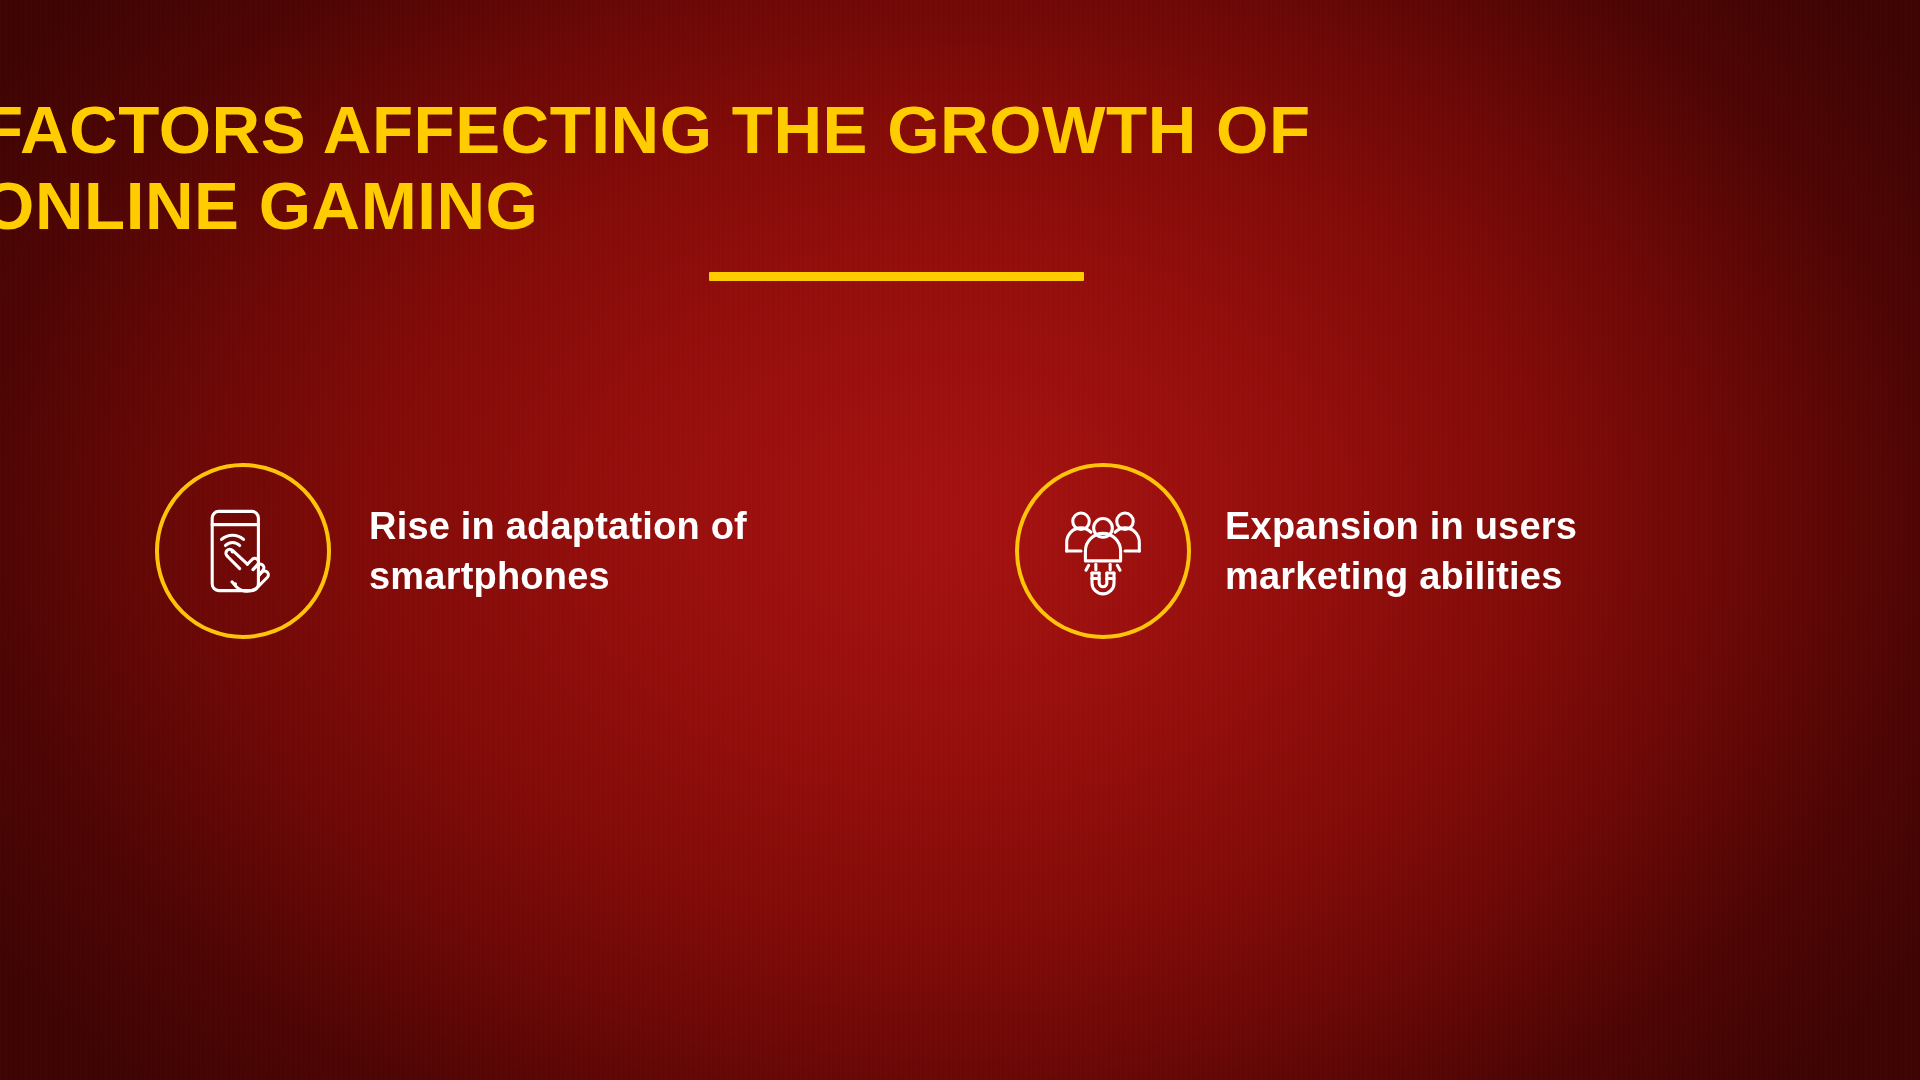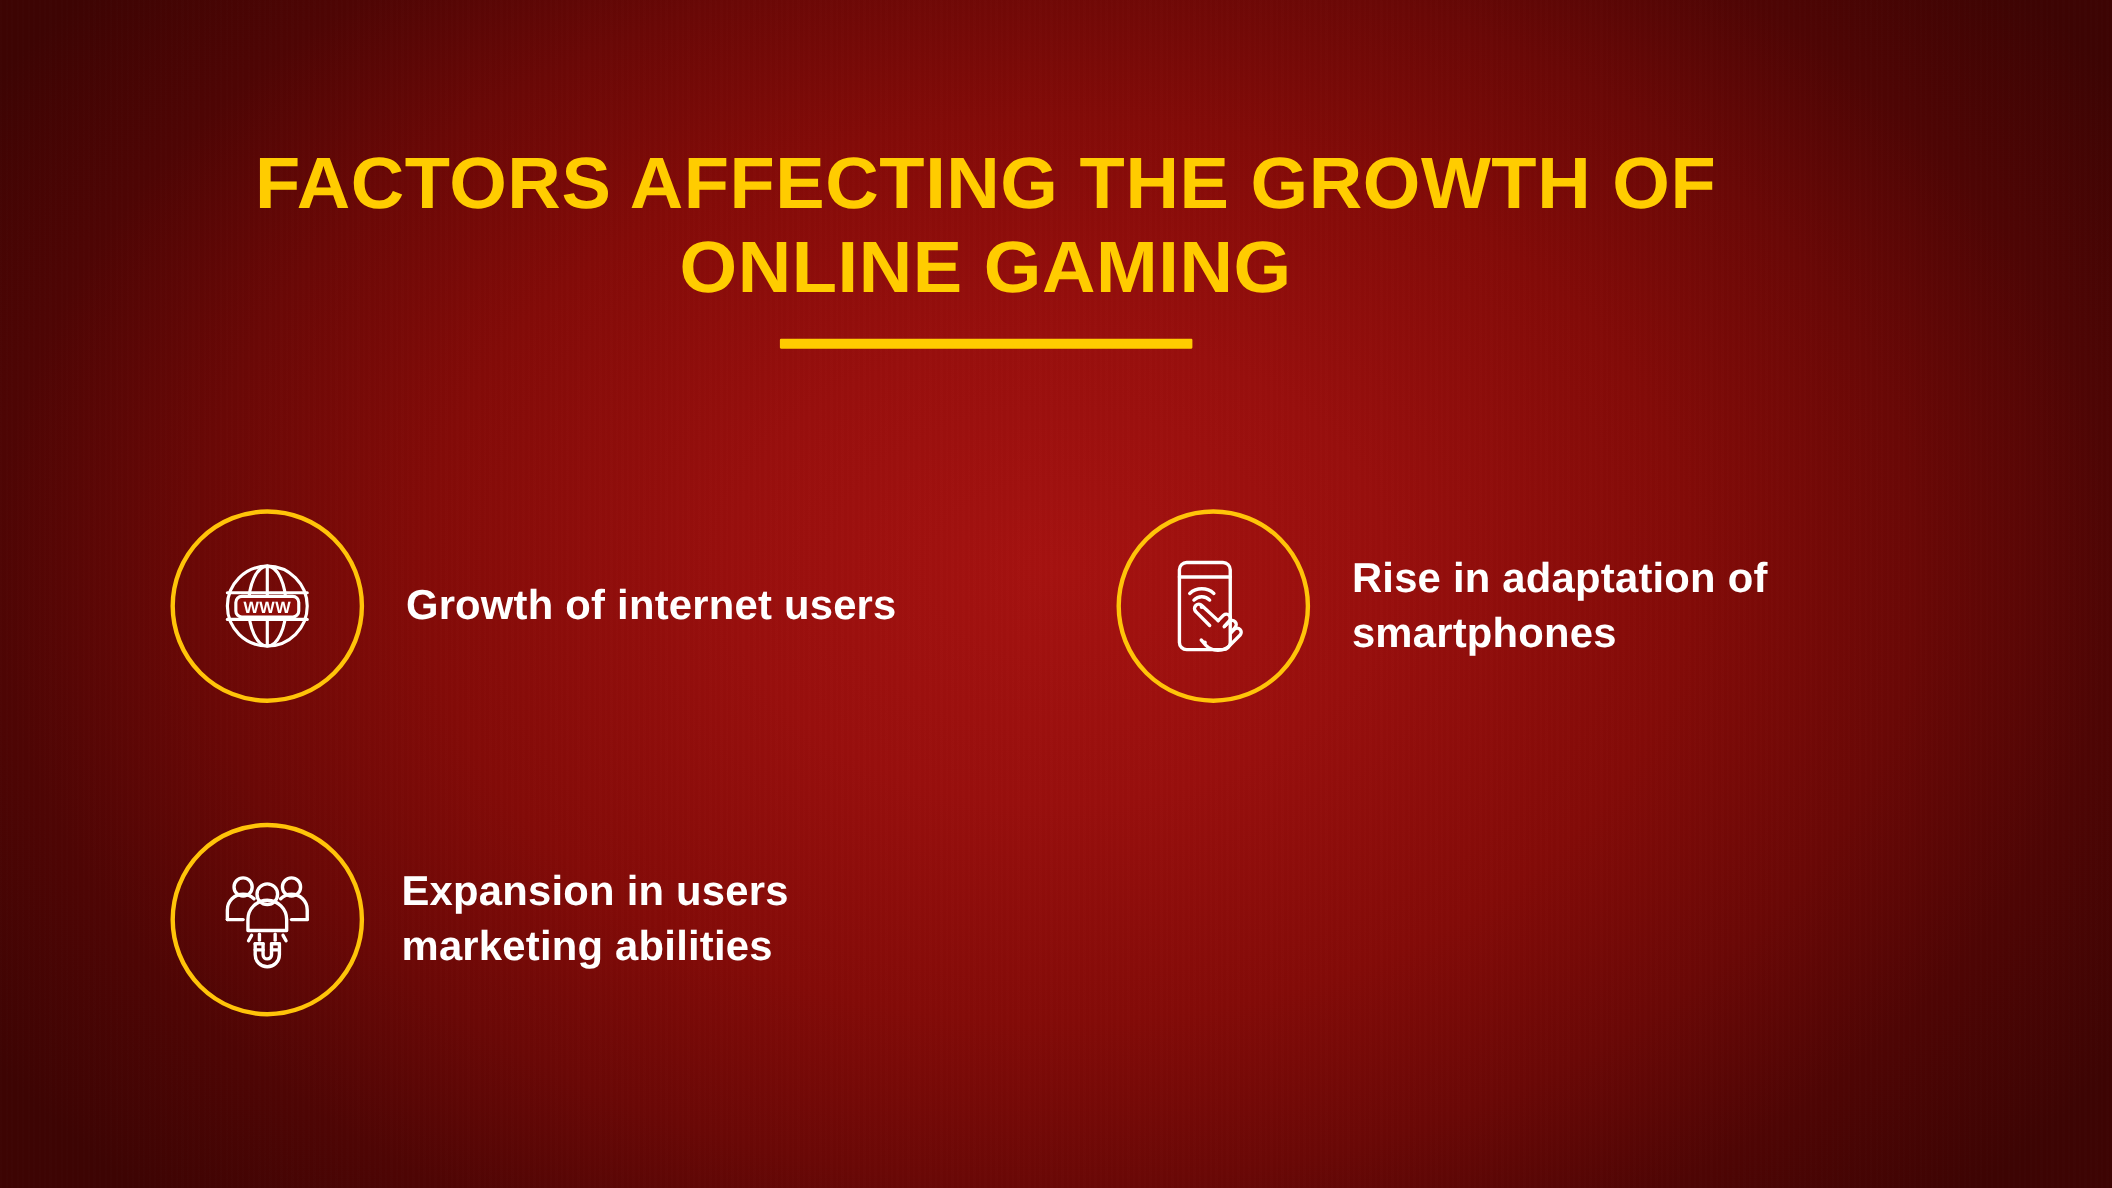--- a/index.html
+++ b/index.html
@@ -38,23 +38,21 @@
       rgba(0,0,0,0.012) 5px);
     opacity: .55;
   }
 
   
   .title-block {
     position: absolute;
     top: 92px;
     left: 0;
     width: 1792px;
-    text-align: center;
     z-index: 3;
-    margin-top: 36px;
   }
   .title-line {
     display: block;
     color: #FFCC00;
     font-family: "Liberation Sans Narrow", "Liberation Sans", sans-serif;
     font-weight: bold;
     font-size: 66px;
     line-height: 76px;
     letter-spacing: 0.5px;
     text-transform: uppercase;
@@ -120,34 +118,20 @@
 <div id="slide">
 
   <div class="title-block">
     <span class="title-line">FACTORS AFFECTING THE GROWTH OF</span>
     <span class="title-line">ONLINE GAMING</span>
     <div class="title-divider"></div>
   </div>
 
   <div class="factors">
 
-    <div class="factor col-left">
-      <div class="icon-circle">
-        <svg viewBox="0 0 100 100" fill="none" stroke="#ffffff" stroke-width="2.6" stroke-linecap="round" stroke-linejoin="round">
-          <circle cx="50" cy="50" r="33"></circle>
-          <ellipse cx="50" cy="50" rx="15.5" ry="33"></ellipse>
-          <line x1="17" y1="39" x2="83" y2="39"></line>
-          <line x1="17" y1="61" x2="83" y2="61"></line>
-          <line x1="50" y1="17" x2="50" y2="83"></line>
-          <rect x="24" y="42" width="52" height="17" rx="5" fill="#8d0d0a" stroke="#ffffff"></rect>
-          <text x="50" y="55.4" text-anchor="middle" font-family="'Liberation Sans', sans-serif" font-size="13.5" font-weight="bold" fill="#ffffff" stroke="none" letter-spacing="0.4">WWW</text>
-        </svg>
-      </div>
-      <div class="factor-label">Growth of internet users</div>
-    </div>
 
 
     <div class="factor col-left">
       <div class="icon-circle">
         <svg viewBox="0 0 100 100" fill="none" stroke="#ffffff" stroke-width="2.8" stroke-linecap="round" stroke-linejoin="round">
           <rect x="22" y="14" width="42" height="72" rx="6"></rect>
           <line x1="22" y1="26" x2="64" y2="26"></line>
           <circle cx="43" cy="80" r="1.6" fill="#ffffff" stroke="none"></circle>
 
           <path d="M34 45 a9 9 0 0 1 13 0"></path>

